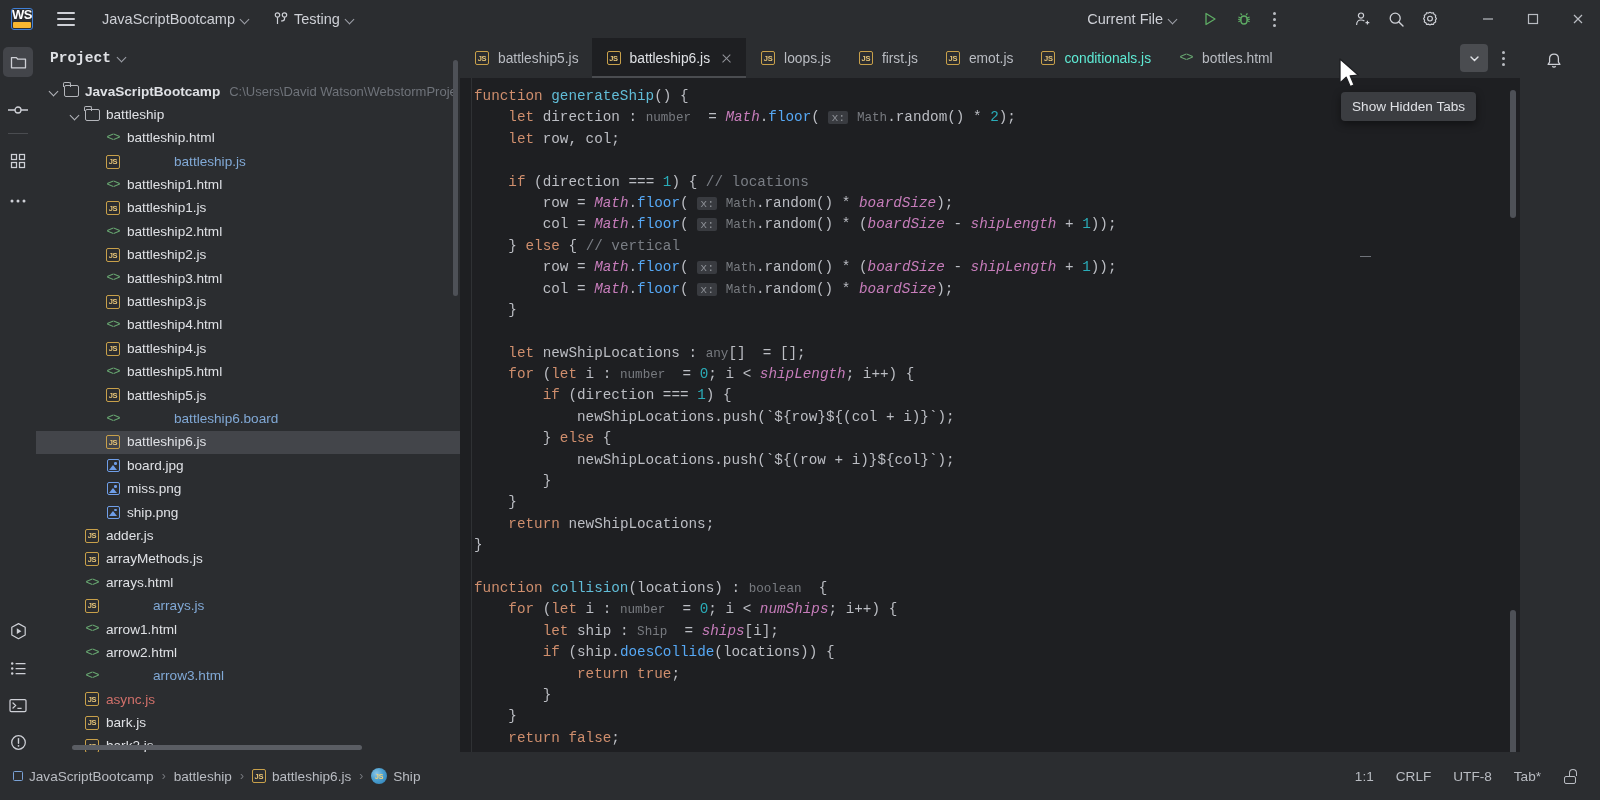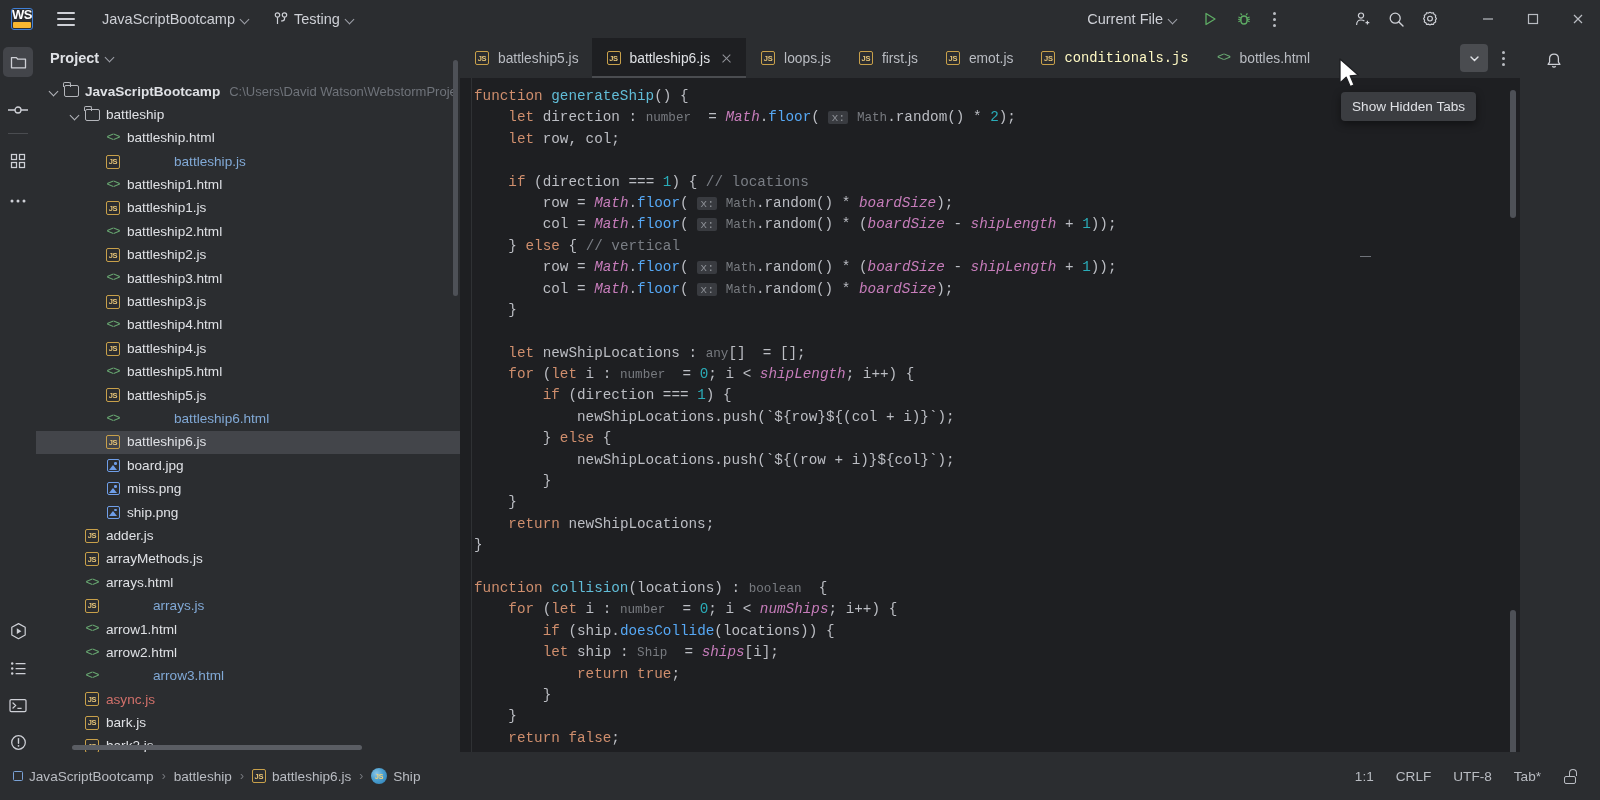--- a/index.html
+++ b/index.html
@@ -86,21 +86,21 @@
   .project {
     position: absolute; left: 36px; top: 38px; width: 424px; height: 714px;
     background: #2b2d30;
     display: flex; flex-direction: column;
   }
   .project-head {
     height: 40px; display: flex; align-items: center; padding-left: 14px;
   }
   .project-head .ph-label {
     font-size: 14.5px; font-weight: bold; color: #dfe1e5;
-    display: flex; align-items: center; gap: 7px; cursor: pointer;
+    display: flex; align-items: center; gap: 7px; cursor: pointer; font-family: Liberation Mono, monospace;
   }
   .tree {
     flex: 1 1 auto; overflow: hidden; position: relative;
     padding-top: 2px;
   }
   .trow {
     height: 23.4px; display: flex; align-items: center;
     font-size: 13.6px; color: #dfe1e5; white-space: nowrap; cursor: pointer;
     padding-right: 6px;
   }
@@ -170,21 +170,21 @@
   .tab {
     display: flex; align-items: center; gap: 7px;
     padding: 0 13px; font-size: 13.8px; color: #b9bcc2;
     cursor: pointer; position: relative; white-space: nowrap;
   }
   .tab.active { background: #1e1f22; color: #dfe1e5; }
   .tab.active::after {
     content: ""; position: absolute; left: 0; right: 0; bottom: 0;
     height: 2.5px; background: #4a4c50;
   }
-  .tab.blue .tab-label { color: #fef9c3; font-family: Liberation Mono, monospace; }
+  .tab.blue .tab-label { color: #5eead4; }
   .tab .closex {
     width: 13px; height: 13px; position: relative; margin-left: 3px; opacity: .75;
   }
   .tab .closex::before, .tab .closex::after {
     content:""; position:absolute; left:1px; top:6px; width: 11px; height: 1.3px;
     background: #b9bcc2;
   }
   .tab .closex::before { transform: rotate(45deg); }
   .tab .closex::after  { transform: rotate(-45deg); }
   .tab-right {
@@ -566,21 +566,21 @@
           <span class="ticon">
             <span class="js-badge">JS</span>
           </span>
           <span class="tlabel">battleship5.js</span>
         </div>
         <div class="trow" style="padding-left: 52px;">
           <span class="twist"></span>
           <span class="ticon">
             <span class="html-badge">&lt;&gt;</span>
           </span>
-          <span class="tlabel blue">battleship6.html</span>
+          <span class="tlabel blue">battleship6.board</span>
         </div>
         <div class="trow selected" style="padding-left: 52px;">
           <span class="twist"></span>
           <span class="ticon">
             <span class="js-badge">JS</span>
           </span>
           <span class="tlabel">battleship6.js</span>
         </div>
         <div class="trow" style="padding-left: 52px;">
           <span class="twist"></span>
@@ -759,22 +759,22 @@
           <div class="cl">            <span class="id">newShipLocations</span><span class="pl">.</span><span class="id">push</span><span class="pl">(`</span><span class="id">$</span><span class="pl">{</span><span class="id">row</span><span class="pl">}</span><span class="id">$</span><span class="pl">{(</span><span class="id">col</span> <span class="pl">+</span> <span class="id">i</span><span class="pl">)}`);</span></div>
           <div class="cl">        <span class="pl">}</span> <span class="kw">else</span> <span class="pl">{</span></div>
           <div class="cl">            <span class="id">newShipLocations</span><span class="pl">.</span><span class="id">push</span><span class="pl">(`</span><span class="id">$</span><span class="pl">{(</span><span class="id">row</span> <span class="pl">+</span> <span class="id">i</span><span class="pl">)}</span><span class="id">$</span><span class="pl">{</span><span class="id">col</span><span class="pl">}`);</span></div>
           <div class="cl">        <span class="pl">}</span></div>
           <div class="cl">    <span class="pl">}</span></div>
           <div class="cl">    <span class="kw">return</span> <span class="id">newShipLocations</span><span class="pl">;</span></div>
           <div class="cl"><span class="pl">}</span></div>
           <div class="cl">&nbsp;</div>
           <div class="cl"><span class="kw">function</span> <span class="fn">collision</span><span class="pl">(</span><span class="id">locations</span><span class="pl">)</span> <span class="pl">:</span> <span class="hint">boolean</span>  <span class="pl">{</span></div>
           <div class="cl">    <span class="kw">for</span> <span class="pl">(</span><span class="kw">let</span> <span class="id">i</span> <span class="pl">:</span> <span class="hint">number</span>  <span class="pl">=</span> <span class="num">0</span><span class="pl">;</span> <span class="id">i</span> <span class="pl">&lt;</span> <span class="italic-v">numShips</span><span class="pl">;</span> <span class="id">i</span><span class="pl">++)</span> <span class="pl">{</span></div>
+          <div class="cl">        <span class="kw">let</span> <span class="id">ship</span> <span class="pl">:</span> <span class="hint">Ship</span>  <span class="pl">=</span> <span class="italic-v">ships</span><span class="pl">[</span><span class="id">i</span><span class="pl">];</span></div>
           <div class="cl">        <span class="kw">if</span> <span class="pl">(</span><span class="id">ship</span><span class="pl">.</span><span class="meth">doesCollide</span><span class="pl">(</span><span class="id">locations</span><span class="pl">))</span> <span class="pl">{</span></div>
-          <div class="cl">        <span class="kw">let</span> <span class="id">ship</span> <span class="pl">:</span> <span class="hint">Ship</span>  <span class="pl">=</span> <span class="italic-v">ships</span><span class="pl">[</span><span class="id">i</span><span class="pl">];</span></div>
           <div class="cl">            <span class="kw">return</span> <span class="kw">true</span><span class="pl">;</span></div>
           <div class="cl">        <span class="pl">}</span></div>
           <div class="cl">    <span class="pl">}</span></div>
           <div class="cl">    <span class="kw">return</span> <span class="kw">false</span><span class="pl">;</span></div>
         </div>
       <div class="code-scroll" style="top:12px; height:128px;"></div>
       <div class="code-scroll" style="top:532px; height:160px;"></div>
     </div>
   </div>
 

